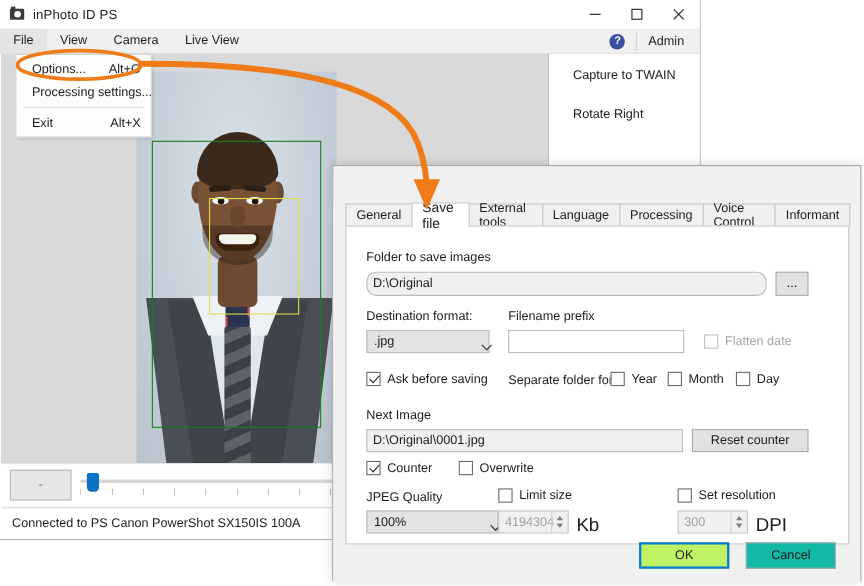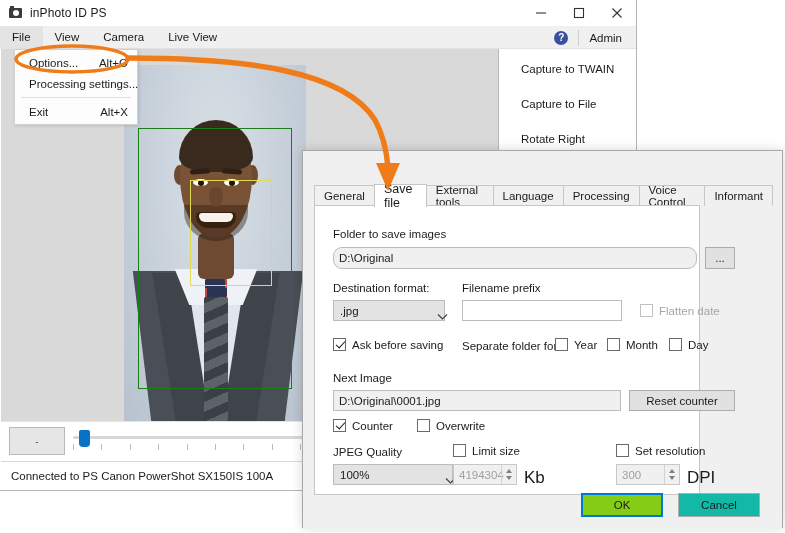--- a/index.html
+++ b/index.html
@@ -194,21 +194,21 @@
   .tab {
     height:21px; padding:0 9px; display:flex; align-items:center;
     font-size:11.5px; color:#1b1b1b; background:#f0f0f0;
     border:1px solid #c6c6c6; border-bottom:none; margin-right:-1px;
   }
   .tab.selected {
     background:#ffffff; height:23px; font-size:12.5px; z-index:3;
     border-color:#c6c6c6; position:relative; top:1px;
   }
   #tab-panel {
-    position:absolute; left:11px; top:21px; width:386px; height:290px;
+    position:absolute; left:11px; top:21px; width:458px; height:290px;
     background:#ffffff; border:1px solid #c6c6c6;
   }
 
   .fld-label { position:absolute; font-size:11.5px; color:#1b1b1b; }
   .txtbox {
     position:absolute; background:#f0f0f0; border:1px solid #bcbcbc;
     font-size:11.5px; color:#1b1b1b; display:flex; align-items:center;
     padding-left:5px;
   }
   .txtbox.white { background:#ffffff; }
@@ -247,21 +247,21 @@
     align-items:center; justify-content:center; gap:3px;
   }
   .sp-up,.sp-dn{ width:0;height:0;border-left:3px solid transparent;border-right:3px solid transparent;}
   .sp-up{ border-bottom:4px solid #808080; }
   .sp-dn{ border-top:4px solid #808080; }
   .unit { position:absolute; font-size:17px; color:#1b1b1b; }
 
   #dlg-footer { position:absolute; left:0; bottom:0; width:100%; height:44px; }
   #ok-btn {
     position:absolute; right:119px; bottom:12px; width:82px; height:24px;
-    background:#84cc16; border:2px solid #0078d7;
+    background:#bef264; border:2px solid #0078d7;
     display:flex; align-items:center; justify-content:center;
     font-size:11.5px; color:#1b1b1b;
   }
   #cancel-btn {
     position:absolute; right:22px; bottom:12px; width:82px; height:24px;
     background:#14b8a6; border:1px solid #adadad;
     display:flex; align-items:center; justify-content:center;
     font-size:11.5px; color:#1b1b1b;
   }
 
@@ -363,23 +363,20 @@
     <div id="status-bar">
       <span>Connected to PS Canon PowerShot SX150IS 100A</span>
     </div>
 
     <div id="tool-panel">
       <div style="height:14px"></div>
       <div class="tool-btn">
         <span>Capture to TWAIN</span>
       </div>
       <div class="tool-btn">
-        <span>Capture to File</span>
-      </div>
-      <div class="tool-btn">
         <span>Rotate Right</span>
       </div>
     </div>
 
     <div id="file-menu">
       <div class="dd-item">
         <span>Options...</span>
         <span class="sc">Alt+O</span>
       </div>
       <div class="dd-item">

